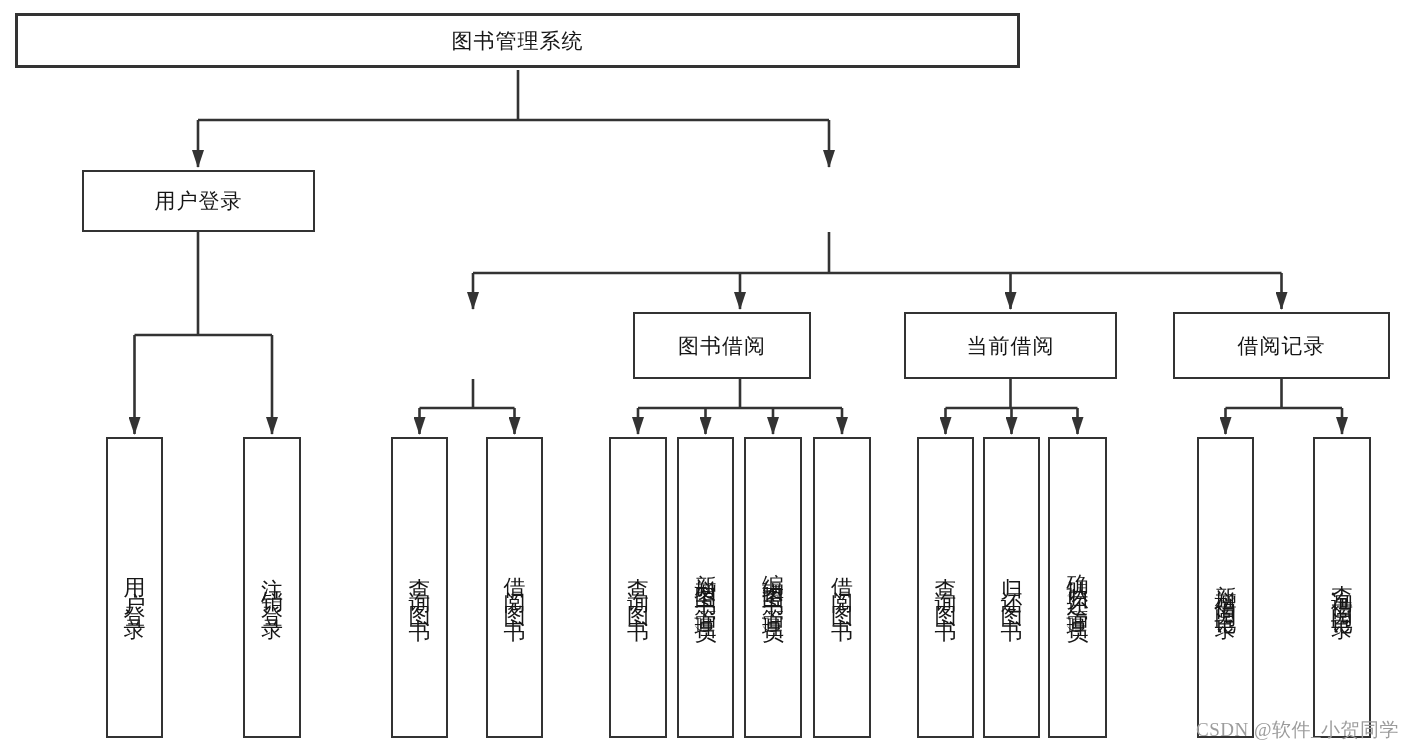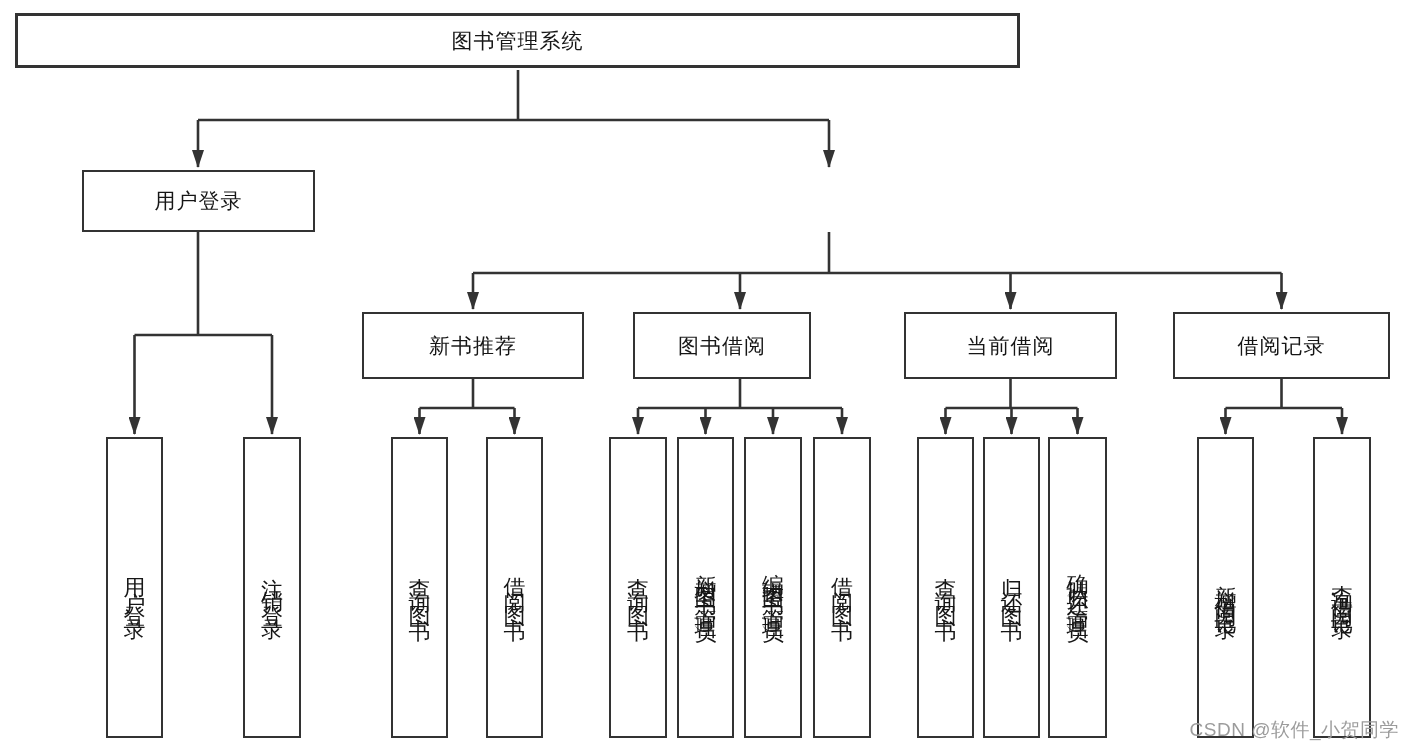--- a/index.html
+++ b/index.html
@@ -105,23 +105,20 @@
   </svg>
 
   <div class="box" style="left:15px;top:13px;width:1005px;height:55px;border-width:3px">
     <span class="label">图书管理系统</span>
   </div>
 
   <div class="box" style="left:82px;top:170px;width:233px;height:62px">
     <span class="label">用户登录</span>
   </div>
 
-  <div class="box" style="left:362px;top:312px;width:222px;height:67px">
-    <span class="label">新书推荐</span>
-  </div>
   <div class="box" style="left:633px;top:312px;width:178px;height:67px">
     <span class="label">图书借阅</span>
   </div>
   <div class="box" style="left:904px;top:312px;width:213px;height:67px">
     <span class="label">当前借阅</span>
   </div>
   <div class="box" style="left:1173px;top:312px;width:217px;height:67px">
     <span class="label">借阅记录</span>
   </div>
 
@@ -162,14 +159,14 @@
     <span class="label">确认归还（管理员）</span>
   </div>
 
   <div class="box leaf" style="left:1197px;top:437px;width:57px;height:301px">
     <span class="label">新增借阅记录</span>
   </div>
   <div class="box leaf" style="left:1313px;top:437px;width:58px;height:301px">
     <span class="label">查询借阅记录</span>
   </div>
 
-  <div id="watermark" style="color: rgb(156, 156, 156);">CSDN @软件_小贺同学</div>
+  <div id="watermark" style="color: rgb(156, 156, 156); font-family: Liberation Serif, serif;">CSDN @软件_小贺同学</div>
 </div>
 
 </body></html>

